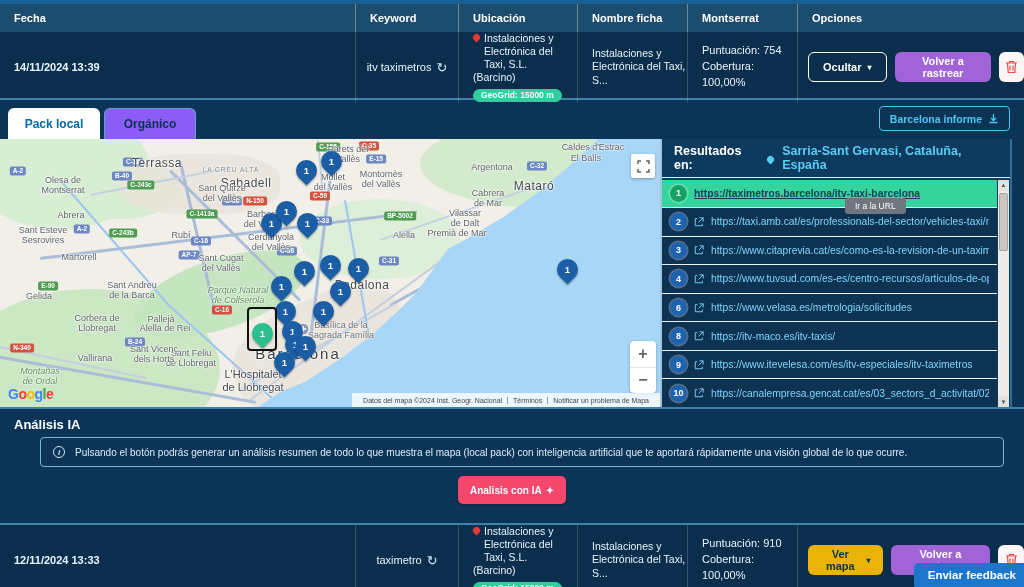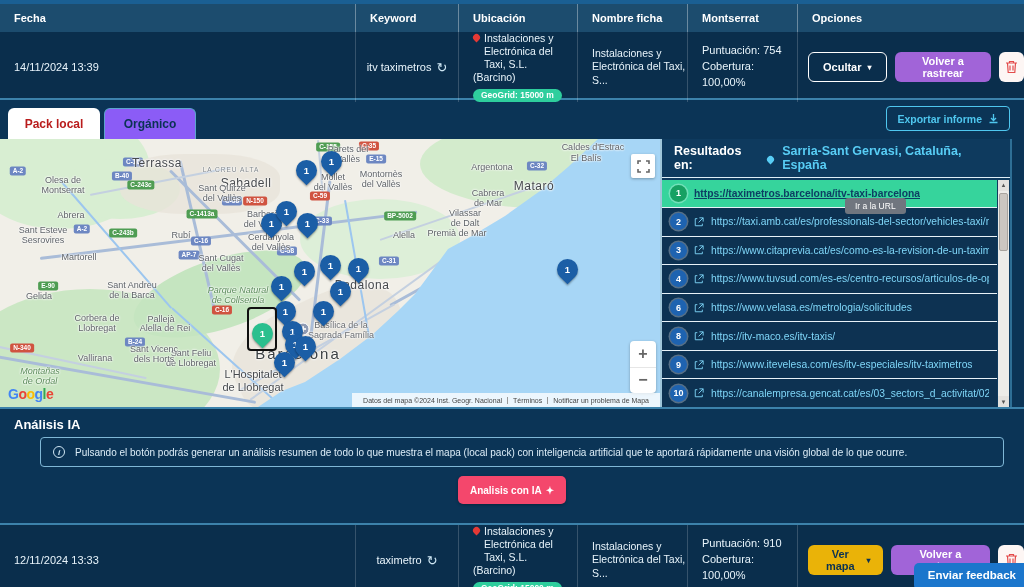--- a/index.html
+++ b/index.html
@@ -6,21 +6,21 @@
   html,body{width:1024px;height:587px;overflow:hidden;background:#0a2e4c;}
   .app{position:relative;width:1024px;height:587px;background:#0a2e4c;overflow:hidden;}
   .topstrip{height:4px;background:#1a5f93;}
   
   .tgrid{display:grid;grid-template-columns:355px 103px 119px 110px 110px auto;}
   .thead{height:28px;background:#1c4c6e;align-items:center;}
   .thead>div{color:#fff;font-size:11px;font-weight:bold;padding-left:14px;height:100%;display:flex;align-items:center;border-left:1px solid rgba(255,255,255,.35);}
   .thead>div:first-child{border-left:none;}
   .trow{height:66px;background:#0a2e4c;align-items:center;}
   .trow>div{height:100%;display:flex;flex-direction:column;justify-content:center;padding-left:14px;border-left:1px solid rgba(255,255,255,.18);color:#e8f4fb;font-size:11px;}
-  .trow>div:first-child{border-left:none;}
+  .trow>div:first-child{border-left:none;font-weight:bold;}
   .cell-center{align-items:center;padding-left:0!important;}
   .kw{display:flex;flex-direction:row!important;align-items:center;gap:5px;justify-content:center;}
   .refresh{font-size:13px;color:#cfe8f5;}
   .ubi{font-size:10.5px!important;line-height:1.25;}
   .ubi .pinline{display:flex;align-items:flex-start;gap:4px;}
   .minipin{display:inline-block;width:7px;height:7px;border-radius:50% 50% 50% 0;transform:rotate(-45deg);background:#e53935;margin-top:2px;flex:none;}
   .minipin.cyan{background:#58cdf5;}
   .geopill{display:inline-block;background:#2ece9d;color:#fff;font-size:8.5px;font-weight:bold;border-radius:8px;padding:1.5px 8px;margin-top:4px;align-self:flex-start;}
   .nf{font-size:10.5px!important;line-height:1.3;}
   .res{line-height:1.45;}
@@ -29,21 +29,21 @@
   .btn-outline{background:transparent;border:1.5px solid #fff;color:#fff;padding:0 14px;}
   .btn-purple{background:#a164d8;color:#fff;padding:0 13px;}
   .btn-cyanbg{background:#eab308;color:#0a3253;padding:0 12px;}
   .btn-trash{width:30px;height:30px;background:#fdf6f4;border-radius:6px;display:flex;align-items:center;justify-content:center;}
   .caret{font-size:8px;position:relative;top:0px;}
   .hline{height:2px;background:#3c82ab;}
   
   .detail{background:#0b3456;}
   .tabsrow{height:39px;position:relative;}
   .tab{position:absolute;top:8px;height:31px;width:92px;display:flex;align-items:center;justify-content:center;font-size:12px;font-weight:bold;border-radius:6px 6px 0 0;cursor:pointer;}
-  .tab.active{left:8px;background:#fff;color:#b91c1c;}
+  .tab.active{left:8px;background:#fff;color:#0369a1;}
   .tab.inactive{left:104px;background:#8b5cf6;color:#0a3253;border:1px solid #5ba3cd;border-bottom:none;}
   .btn-export{position:absolute;right:14px;top:6px;height:25px;border:1px solid #4fc7ef;border-radius:4px;color:#4fc7ef;font-size:10.5px;font-weight:bold;display:flex;align-items:center;gap:6px;padding:0 10px;background:transparent;cursor:pointer;}
   
   .maparea{position:relative;height:268px;display:flex;}
   .map{position:relative;width:660px;height:268px;background:#f1efe8;overflow:hidden;flex:none;}
   .blob{position:absolute;border-radius:50%;}
   .urban{position:absolute;background:#e9e4da;opacity:.8;}
   .water{position:absolute;left:0;top:0;width:660px;height:268px;background:#a7d6f6;
     clip-path:polygon(598px 0,660px 0,660px 268px,258px 268px,282px 252px,305px 243px,340px 220px,372px 196px,398px 172px,415px 155px,432px 132px,448px 110px,470px 98px,505px 77px,540px 52px,568px 28px);}
   .road{position:absolute;transform-origin:left center;border-radius:2px;}
@@ -160,21 +160,21 @@
     </div>
   </div>
 
   <div class="hline"></div>
 
   <div class="detail">
     <div class="tabsrow">
       <div class="tab active">Pack local</div>
       <div class="tab inactive">Orgánico</div>
       <button class="btn-export">
-        <span>Exportar informe</span>
+        <span>Barcelona informe</span>
         <svg width="11" height="11" viewBox="0 0 11 11">
             <path d="M5.5 1v6M3 5l2.5 2.5L8 5M1.5 9.5h8" fill="none" stroke="#4fc7ef" stroke-width="1.3"></path>
           </svg>
       </button>
     </div>
 
     <div class="maparea">
 
       <div class="map">
         <div class="blob" style="left:-40px;top:150px;width:260px;height:160px;background:#cbe7c4;"></div>

